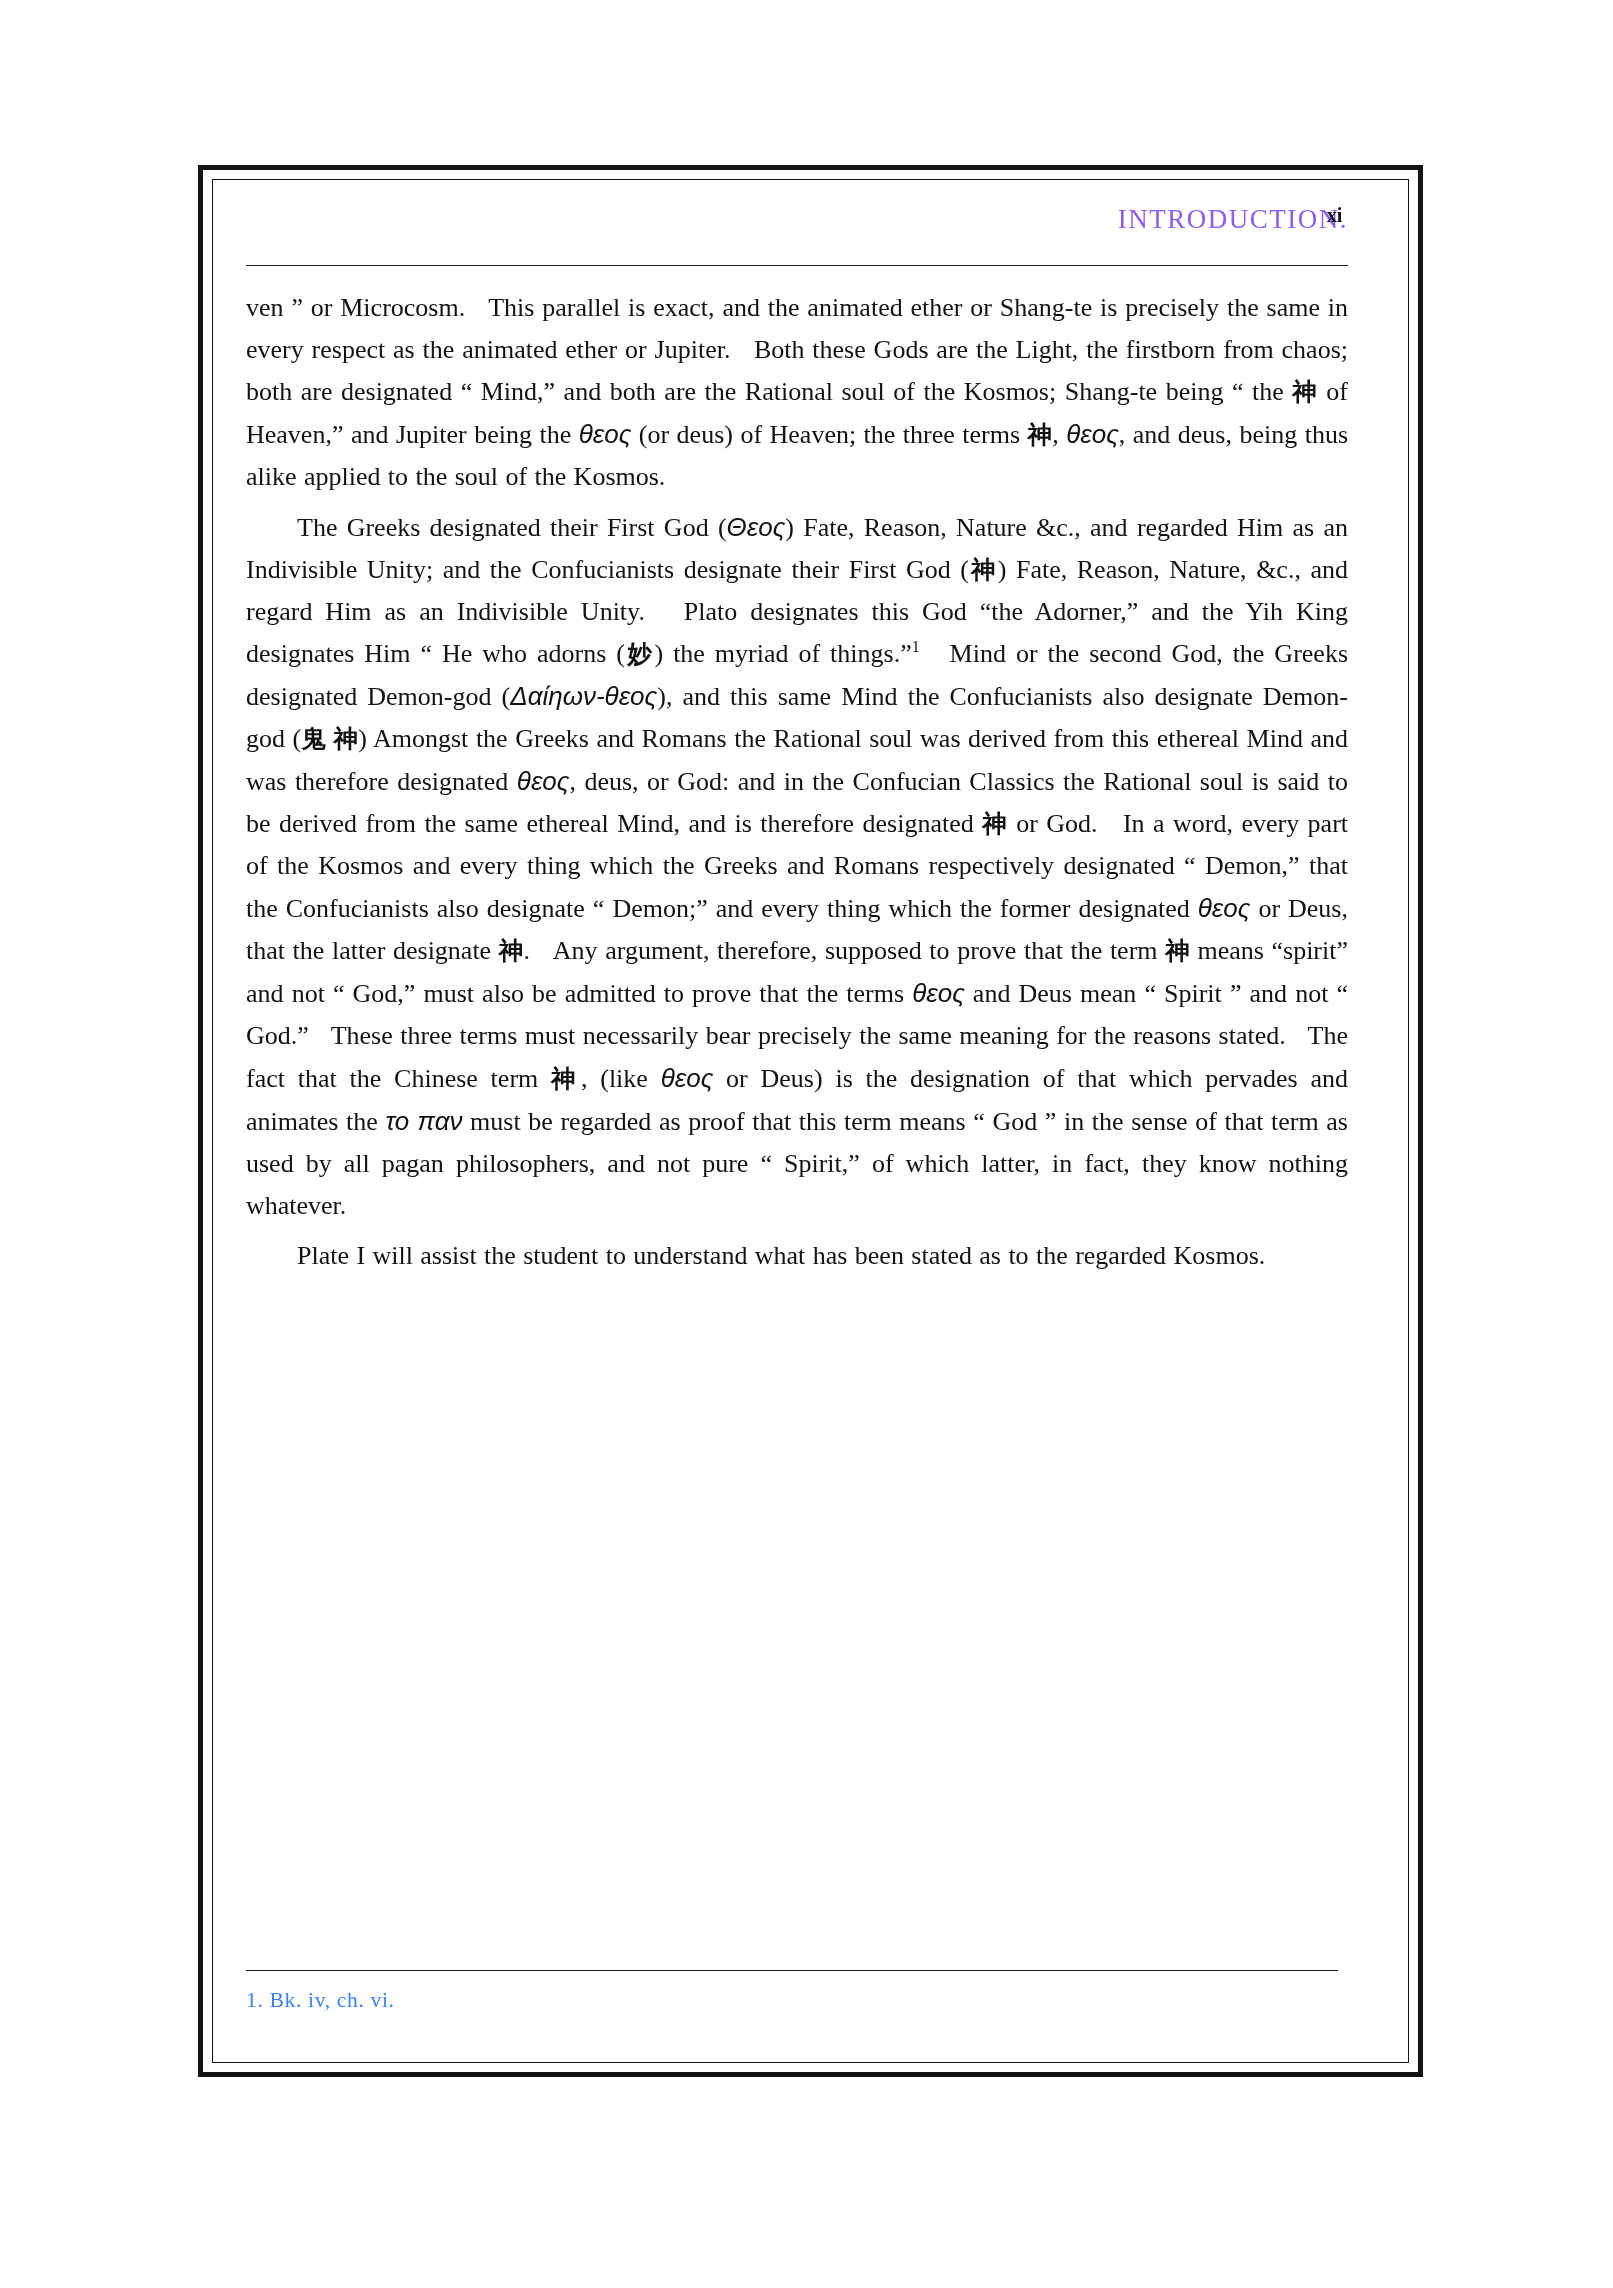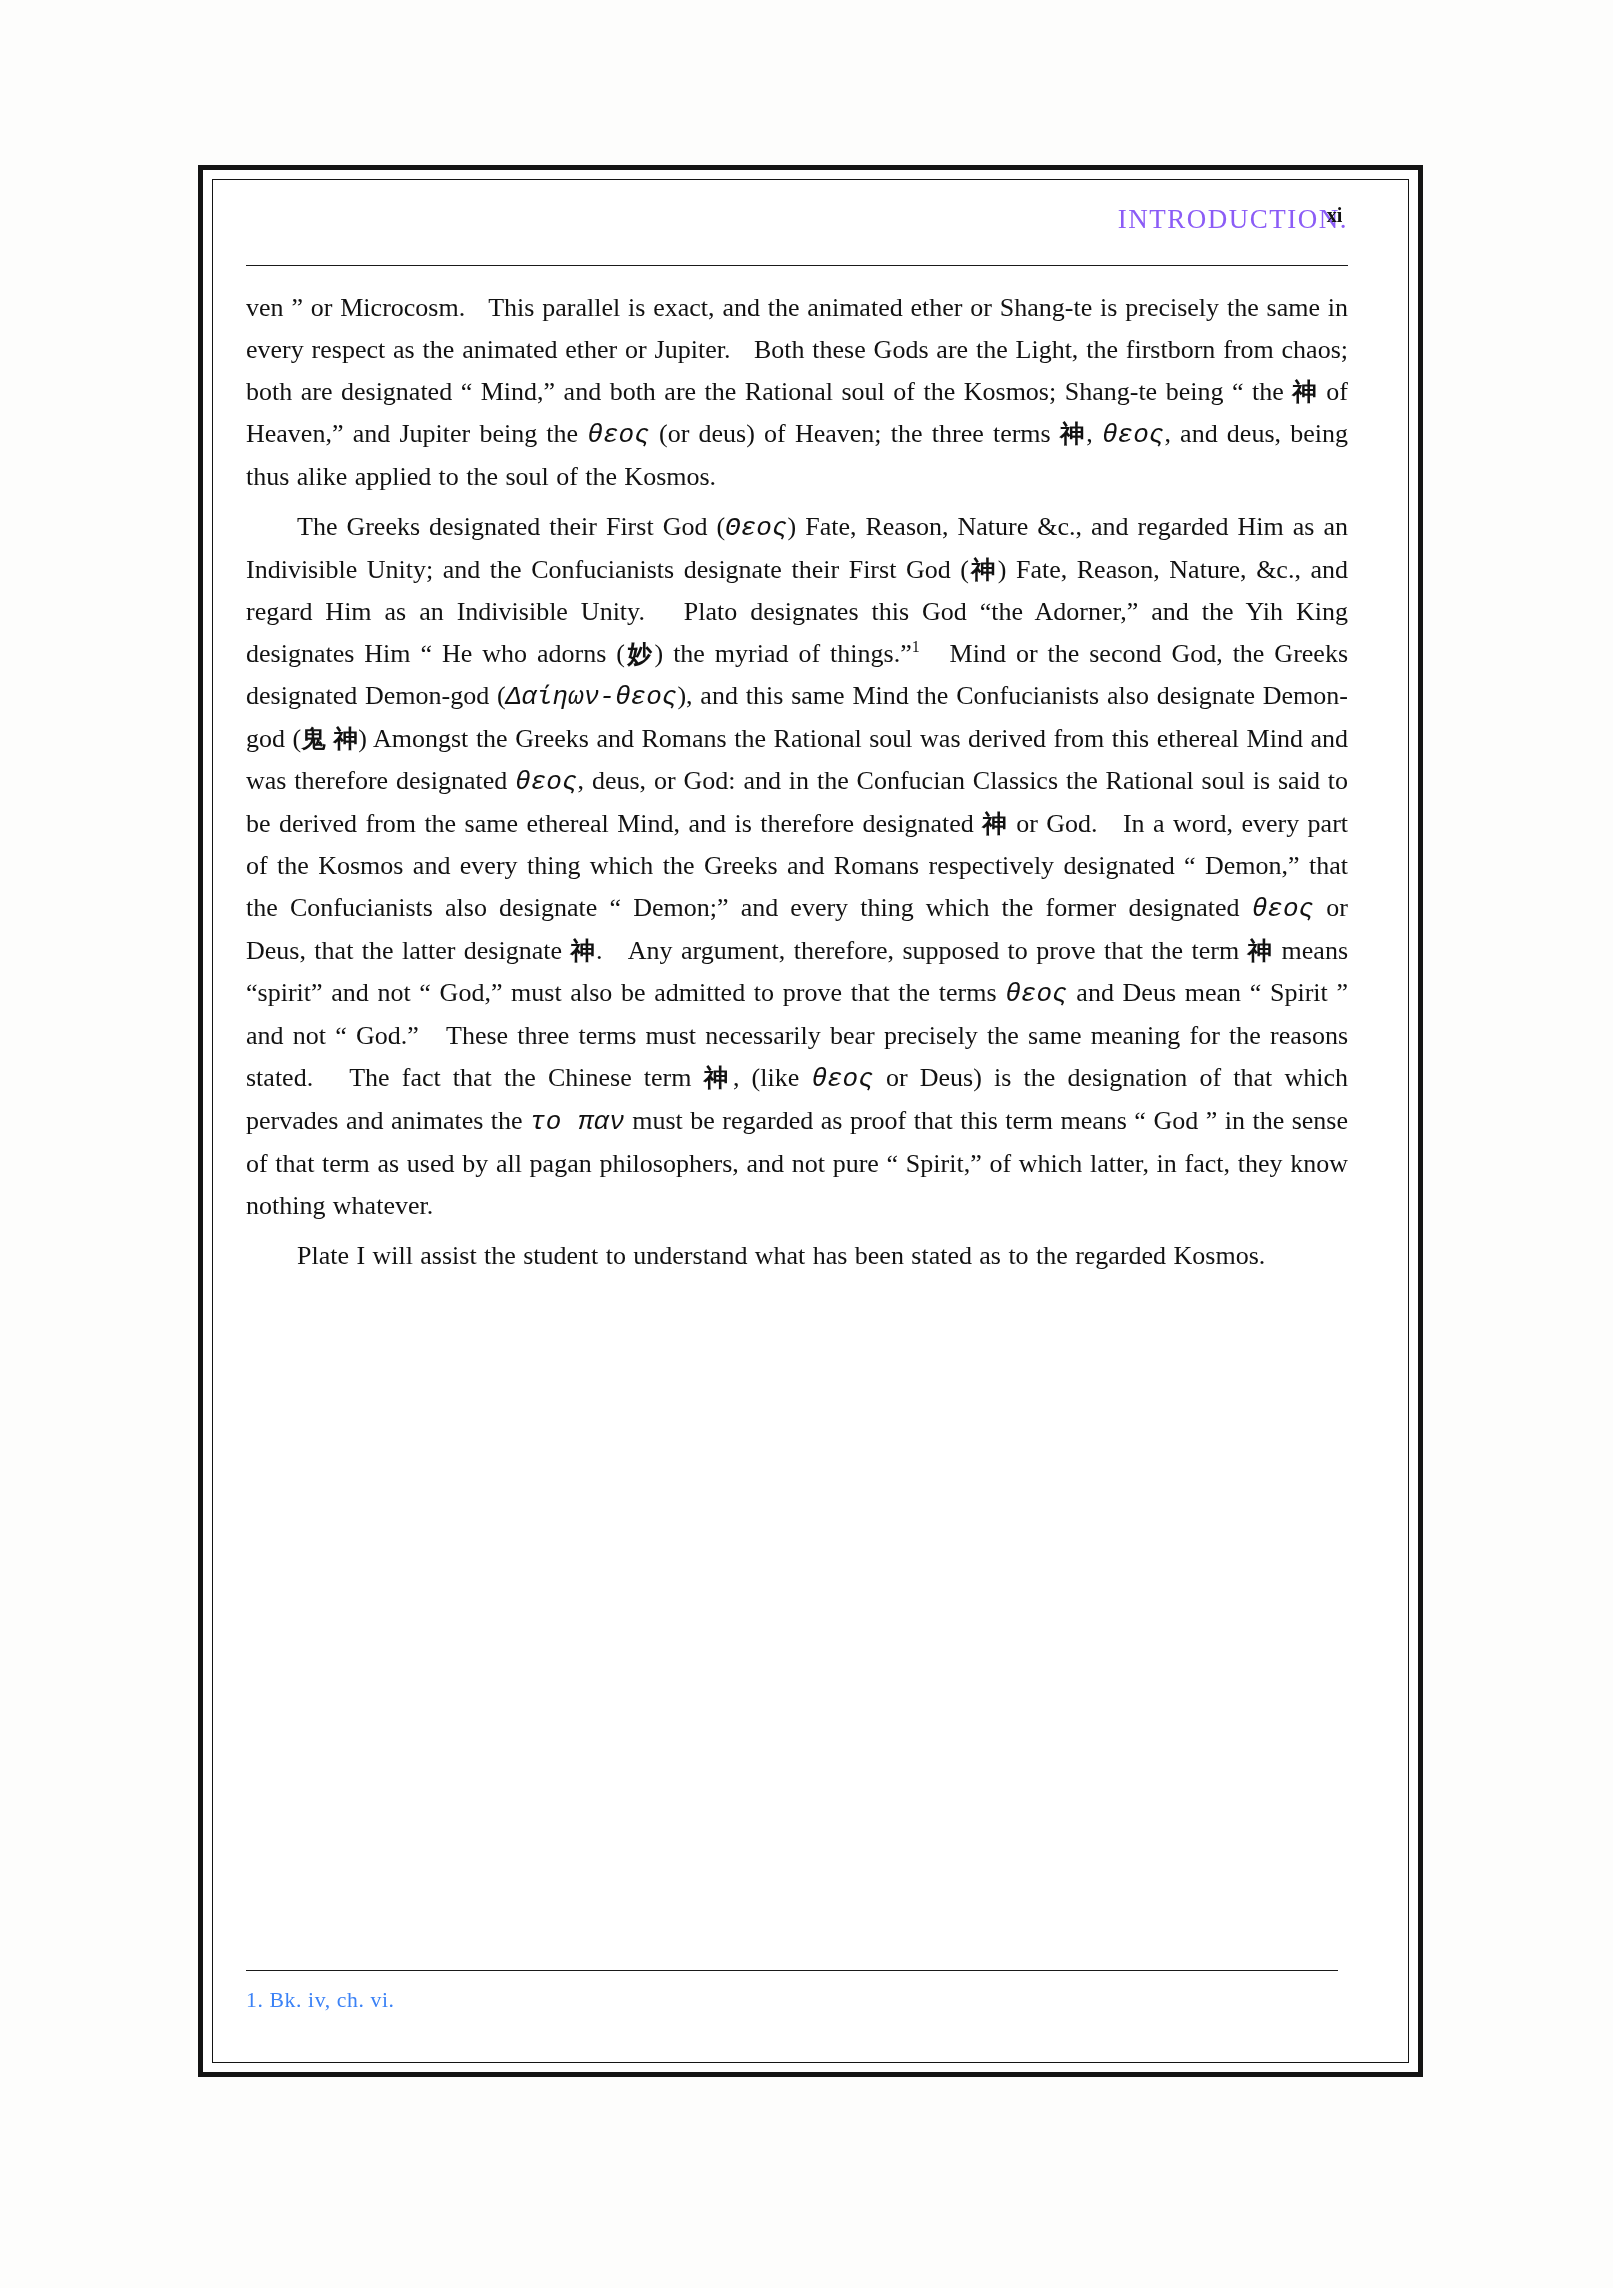--- a/index.html
+++ b/index.html
@@ -93,21 +93,21 @@
     color: #121212;
     word-spacing: 0.9px;
   }
   .body-text p + p {
     margin-top: 8px;
   }
   .indent {
     text-indent: 51px;
   }
   .it { }
-  .gr { font-family: Liberation Mono, monospace; font-style: italic; }
+  .gr { font-family: Liberation Sans, sans-serif; font-style: italic; }
   .han {
     font-family: "DejaVu Sans", sans-serif;
     font-size: 24.5px;
     font-weight: 700;
     letter-spacing: 0;
   }
   sup.fn {
     font-size: 16px;
     vertical-align: super;
     line-height: 0;

